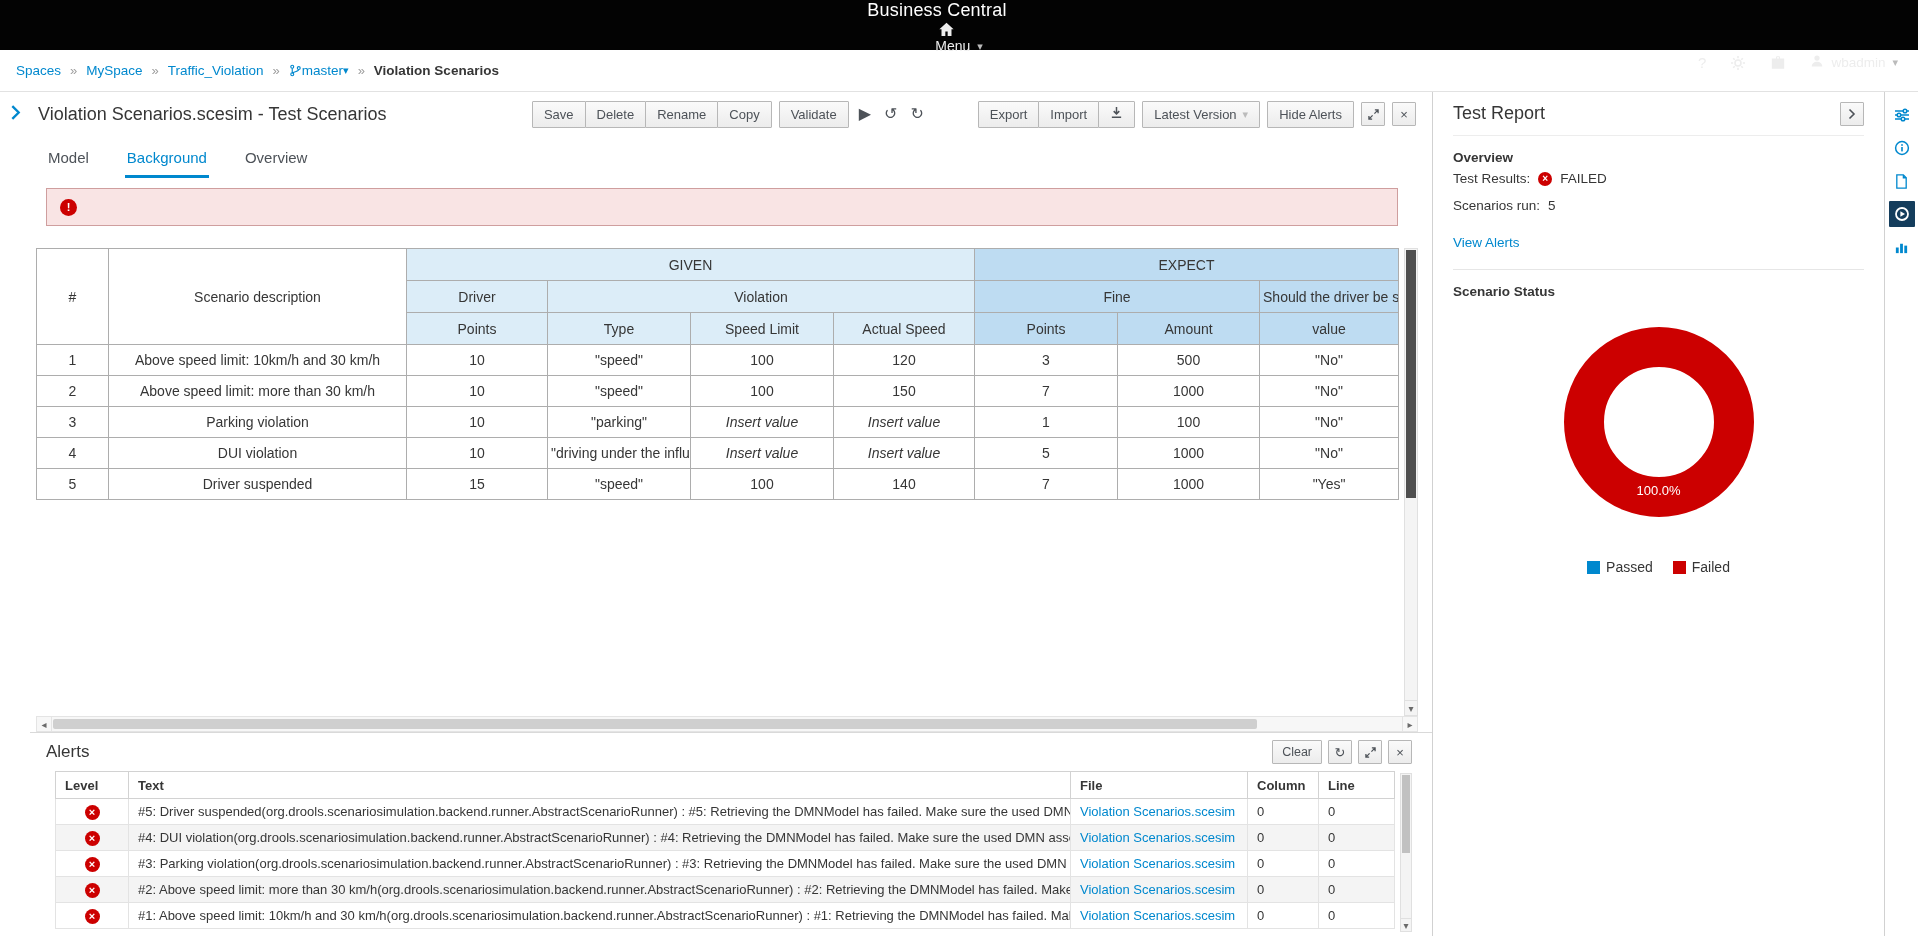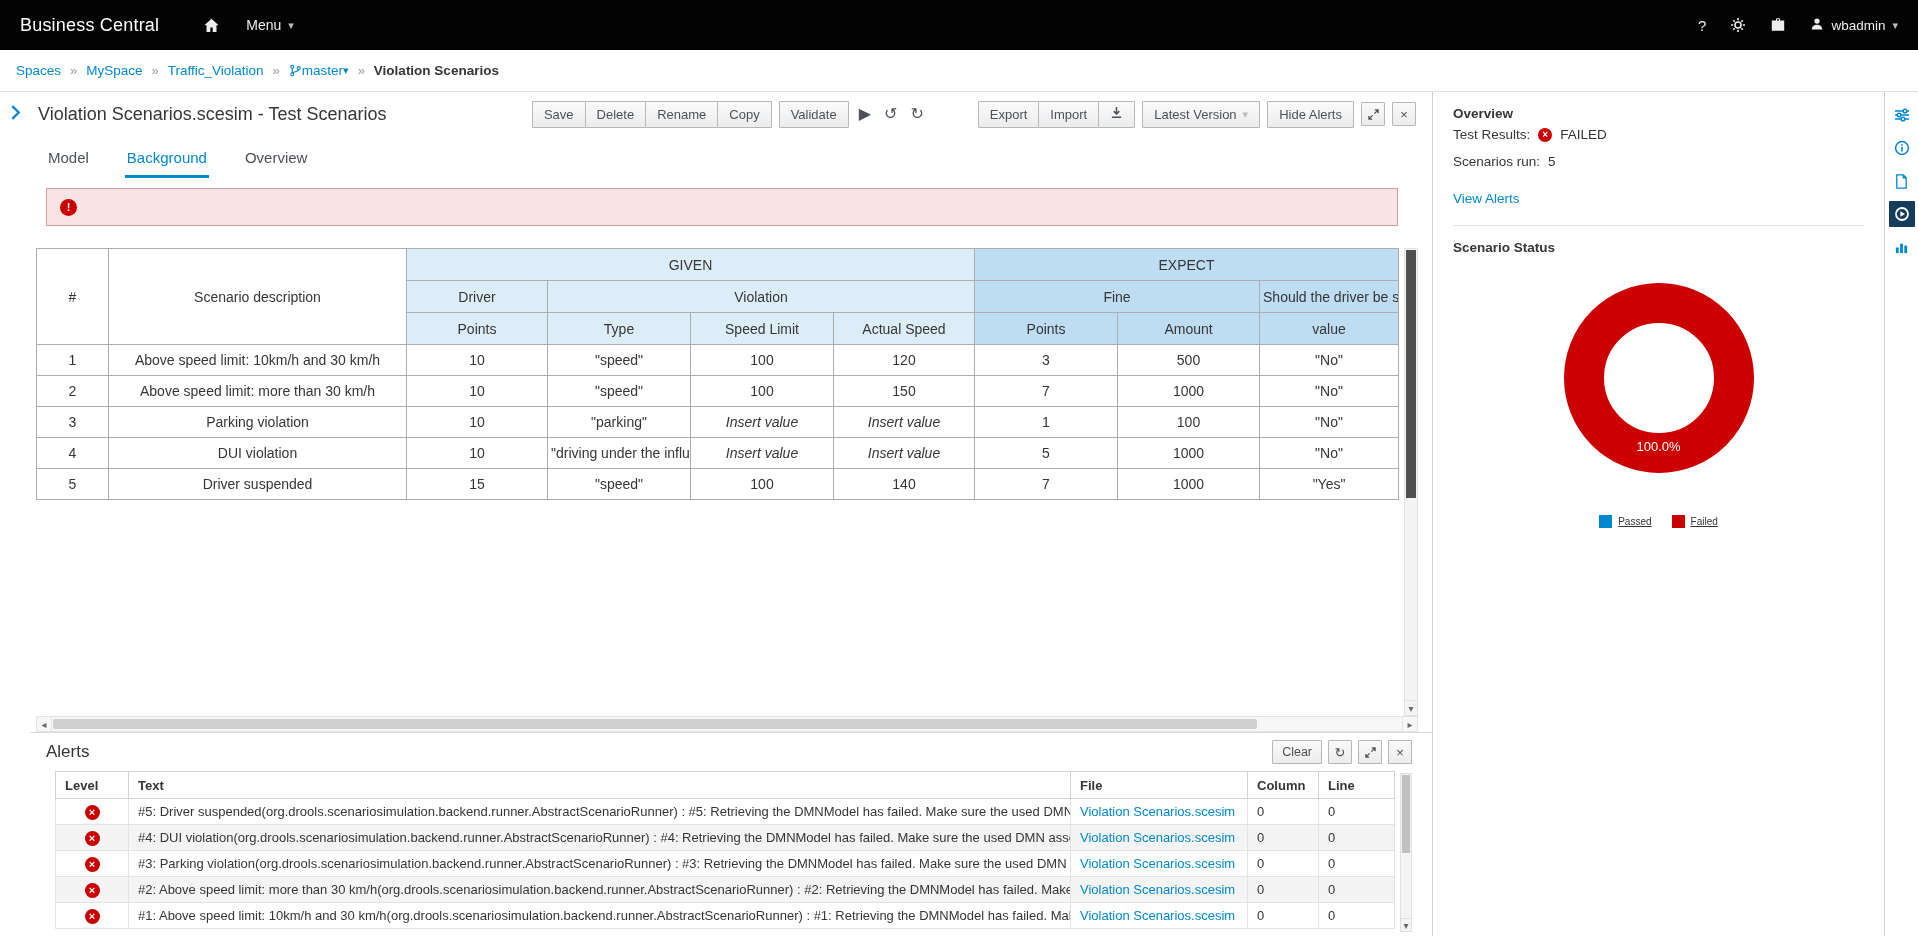--- a/index.html
+++ b/index.html
@@ -2,21 +2,21 @@
 <html><head>
 <meta charset="utf-8">
 <style>
   * { margin:0; padding:0; box-sizing:border-box; }
   html,body { width:1918px; height:936px; overflow:hidden; background:#fff;
               font-family:"Liberation Sans", sans-serif; color:#363636; }
   a { text-decoration:none; cursor:pointer; }
   button { font-family:inherit; cursor:pointer; }
 
   
-  .navbar { height:50px; background:#030303; display:flex; align-items:center; padding:0 20px; color:#fff; }
+  .navbar { height:50px; background:#030303; display:flex; align-items:center; padding:0 20px; color:#fff;flex-direction:column; }
   .brand { font-size:18px; letter-spacing:.2px; margin-right:44px; }
   .nav-home { display:flex; align-items:center; margin-right:26px; cursor:pointer; }
   .nav-menu { display:flex; align-items:center; gap:7px; font-size:14px; color:#ededed; cursor:pointer; }
   .caret { font-size:11px; color:#bbb; }
   .nav-right { margin-left:auto; display:flex; align-items:center; gap:24px; }
   .nav-ic { color:#ededed; font-size:15px; cursor:pointer; display:flex; align-items:center; }
   .nav-user { display:flex; align-items:center; gap:7px; font-size:13.5px; color:#ededed; cursor:pointer;justify-content:center; }
 
   
   .breadcrumb { height:42px; display:flex; align-items:center; gap:9px; padding:0 16px;
@@ -106,21 +106,21 @@
   .report-title { font-size:18px; color:#363636; }
   .rsec { font-size:13.5px; font-weight:bold; margin-top:14px; }
   .rline { font-size:13.5px; line-height:27px; display:flex; align-items:center; gap:8px; }
   .res-ic { width:14px; height:14px; border-radius:50%; background:#cc0000; color:#fff; font-size:10px; font-weight:bold;
             display:inline-flex; align-items:center; justify-content:center; line-height:1; }
   .view-alerts { display:inline-block; margin-top:16px; font-size:13.5px; color:#0088ce; }
   .rdiv { border:none; border-top:1px solid #e6e6e6; margin:18px 0 0; }
   .donut { width:190px; height:190px; position:relative; margin:28px auto 0; cursor:pointer; }
   .ring { box-sizing:content-box; width:110px; height:110px; border:40px solid #cc0000; border-radius:50%; margin:0 auto; }
   .dlabel { position:absolute; left:0; right:0; top:156px; text-align:center; color:#fff; font-size:13px; }
-  .legend { margin-top:42px; display:flex; justify-content:center; gap:20px; font-size:10px;text-decoration:underline; }
+  .legend { margin-top:42px; display:flex; justify-content:center; gap:20px; font-size:14px; }
   .leg-item { display:flex; align-items:center; gap:6px; cursor:pointer; }
   .sw { width:13px; height:13px; display:inline-block; }
   .sw-passed { background:#0088ce; }
   .sw-failed { background:#cc0000; }
 
   
   .dockbar { width:34px; border-left:1px solid #d1d1d1; display:flex; flex-direction:column; align-items:center;
              padding-top:10px; gap:7px; background:#fff; }
   .dock-tile { width:26px; height:26px; display:flex; align-items:center; justify-content:center; cursor:pointer; border-radius:1px; }
   .dock-tile.active { background:#143d5c; }
@@ -423,20 +423,28 @@
       </table>
 
       <div class="alerts-vscroll">
         <div class="thumb"></div>
         <div class="varr">▾</div>
       </div>
     </section>
   </main>
 
   <aside class="report">
+    <div class="report-header">
+      <span class="report-title">Test Report</span>
+      <button class="sq-btn">
+        <svg viewBox="0 0 8 12" width="8" height="12">
+            <path d="M1.5 1.5 6 6l-4.5 4.5" fill="none" stroke="#4d5258" stroke-width="1.6"></path>
+          </svg>
+      </button>
+    </div>
 
     <div class="rsec">Overview</div>
     <div class="rline">
       <span>Test Results:</span>
       <span class="res-ic">×</span>
       <span>FAILED</span>
     </div>
     <div class="rline">
       <span>Scenarios run:</span>
       <span>5</span>

